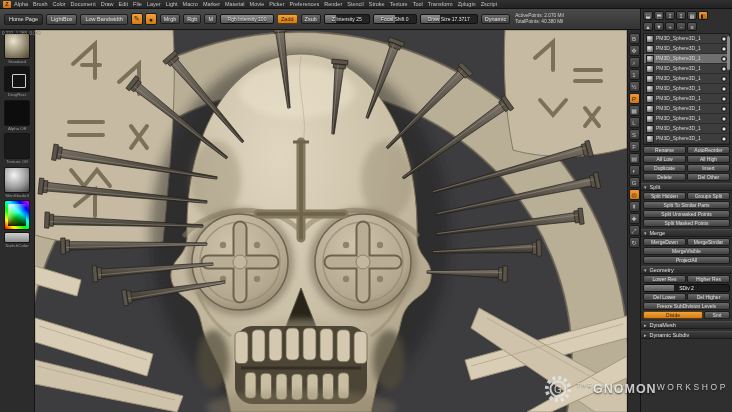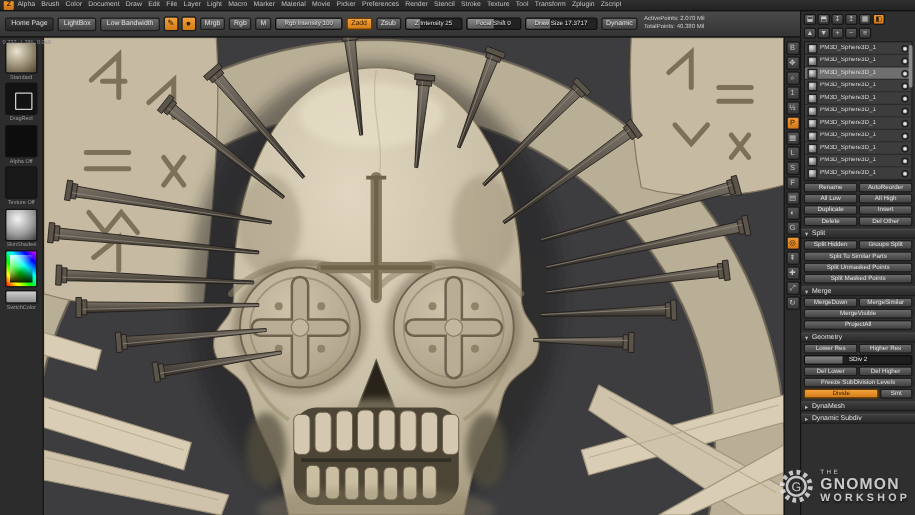--- a/index.html
+++ b/index.html
@@ -76,24 +76,24 @@
   .p-row .btn{flex:1;height:8px;font-size:5px;padding:0 2px;}
   .p-row .btn.half{flex:0 0 26px;}
   .p-slider{position:relative;height:8px;margin:1px 2px;background:#1e1e1e;border:1px solid #0e0e0e;border-radius:2px;overflow:hidden;}
   .p-slider .fill{position:absolute;left:0;top:0;bottom:0;background:linear-gradient(#878787,#575757);}
   .p-slider .slabel{position:absolute;inset:0;display:flex;align-items:center;justify-content:center;font-size:5px;color:#eee;}
   .p-section{height:8px;margin:2px 0 1px 0;background:linear-gradient(#3d3d3d,#2a2a2a);border-top:1px solid #4a4a4a;
              border-bottom:1px solid #1c1c1c;color:#e2e2e2;font-size:5.5px;display:flex;align-items:center;gap:3px;padding-left:3px;}
   .p-section .tri{font-size:5px;color:#bdbdbd;}
   
   .watermark{position:absolute;right:4px;bottom:8px;display:flex;align-items:center;gap:4px;opacity:.82;z-index:40;pointer-events:none;}
-  .wm-text{display:flex;flex-direction:column;line-height:1;color:#ececec;text-shadow:0 1px 2px rgba(0,0,0,.8);}
+  .wm-text{display:flex;flex-direction:row;line-height:1;color:#ececec;text-shadow:0 1px 2px rgba(0,0,0,.8);}
   .wm1{font-size:5px;letter-spacing:2px;}
   .wm2{font-size:12.5px;font-weight:bold;letter-spacing:1px;}
-  .wm3{font-size:8.5px;letter-spacing:2.6px;font-weight:bold;}
+  .wm3{font-size:8.5px;letter-spacing:2.6px;}
 </style>
 </head>
 <body>
 
 <div class="app">
 
   <div class="menubar">
     <div class="logo">Z</div>
     <div class="menu-items" id="menuItems">
         <span class="menu-item">Alpha</span>

